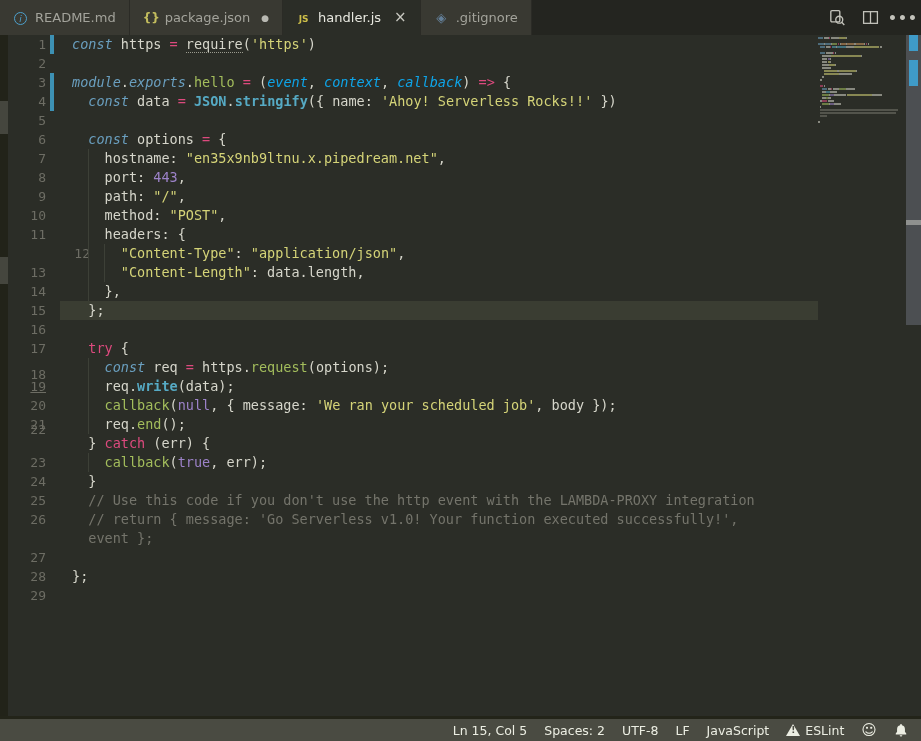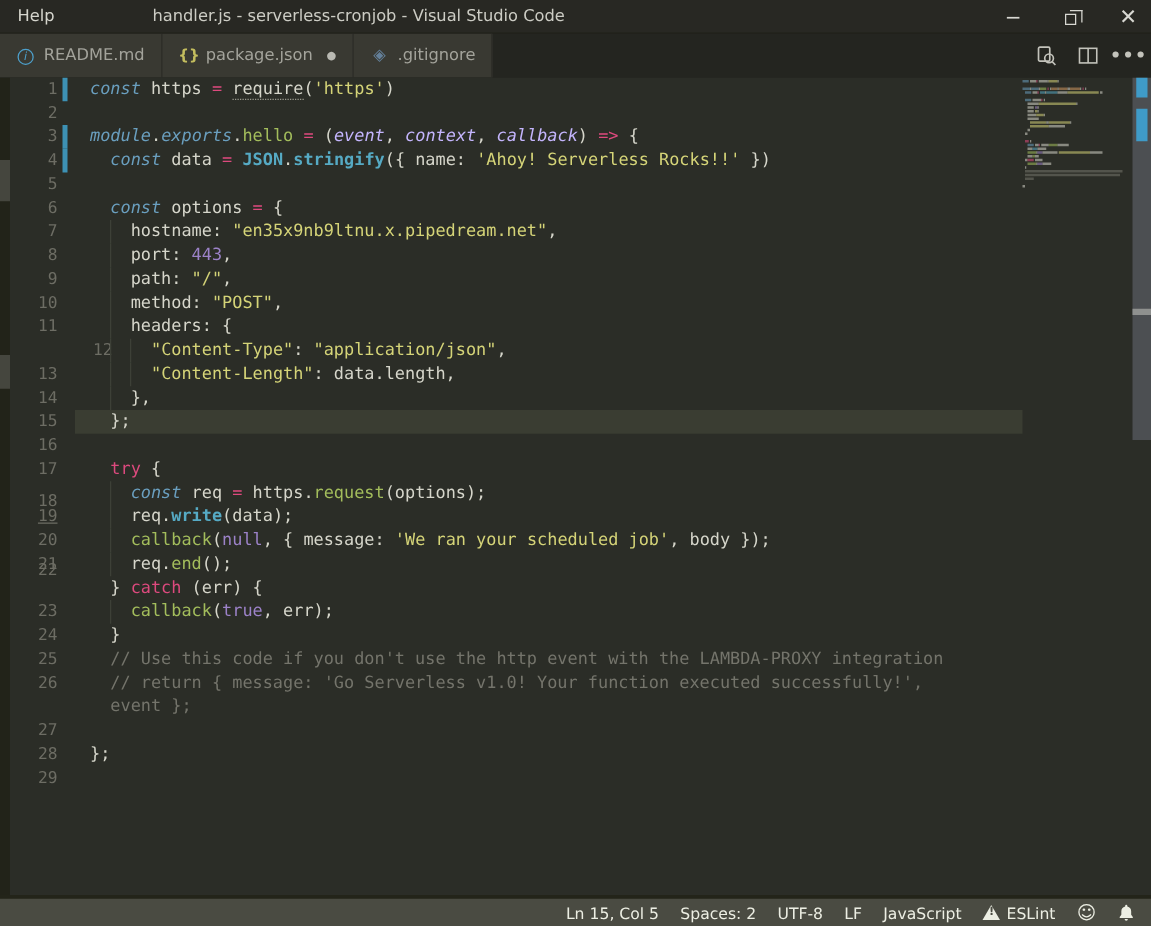--- a/index.html
+++ b/index.html
@@ -49,21 +49,21 @@
   #left-strip { position:absolute; left:0; top:0; bottom:0; width:8px; background:#222319; }
   .strip-mark { position:absolute; left:0; width:8px; background:#45463e; }
   #cur-line { position:absolute; left:60px; width:758px; height:19px; background:#3a3d32; }
   .gut-num { position:absolute; left:0; width:46px; text-align:right; color:#6d6d64;
              font-family:"DejaVu Sans Mono", monospace; font-size:13px; line-height:19px; height:19px; }
   .mod-bar { position:absolute; left:50px; width:4px; background:#3d91b4; }
   .guide { position:absolute; width:1px; background:#3d4037; }
   .code-row { position:absolute; left:72px; height:19px; line-height:19px; white-space:pre;
               font-family:"DejaVu Sans Mono", monospace; font-size:13.5px; color:#d6d6cb; }
   .tk-kw  { color:#6a9fbf; font-style:italic; }
-  .tk-pm  { color:#c4b5fd; font-style:italic;text-align:right; }
+  .tk-pm  { color:#0ea5e9; font-style:italic;text-align:right; }
   .tk-fn  { color:#a3bd5c; }
   .tk-bi  { color:#56aac4;font-weight:bold; }
   .tk-str { color:#d5d478; }
   .tk-num { color:#9c82c8; }
   .tk-op  { color:#dd4a7e; }
   .tk-cmt { color:#74746b; }
   .tk-t   { color:#d6d6cb; }
   .tk-u   { color:#d6d6cb; border-bottom:1px dotted #9a9a8e; }
 
   
@@ -85,42 +85,36 @@
               border-right:7px solid transparent; border-bottom:12px solid #eceee3; }
   .warn-tri::after { content:"!"; position:absolute; left:-2px; top:1px; color:#4a4b42;
               font-size:9px; font-weight:bold; }
   .sb-smiley { font-size:15px; }
 </style>
 </head>
 <body>
 
 <div id="window">
 
-  <div id="titlebar">
-    <span id="menu-help">Help</span>
-    <span id="window-title">handler.js - serverless-cronjob - Visual Studio Code</span>
-    <div id="window-controls">
-      <span class="wc wc-min">−</span>
-      <span class="wc">
-          <span class="restore-box"></span>
-        </span>
-      <span class="wc wc-close">✕</span>
-    </div>
-  </div>
 
   <div id="tabbar">
     <div id="tabs">
         <div class="tab">
           <span class="tab-icon"><span class="icon-info">i</span></span>
           <span>README.md</span>
         </div>
         <div class="tab">
           <span class="tab-icon"><span class="icon-braces">{}</span></span>
           <span>package.json</span>
           <span class="tab-dot">●</span>
+        </div>
+        <div class="tab active">
+          <span class="tab-icon"><span class="icon-js">JS</span></span>
+          <span>handler.js</span>
+          <span class="tab-close">×</span>
         </div>
         <div class="tab">
           <span class="tab-icon"><span class="icon-diamond">◈</span></span>
           <span>.gitignore</span>
         </div>
       </div>
     <div id="editor-actions">
       <span class="ea">
         <svg width="18" height="18" viewBox="0 0 16 16">
             <rect x="2.5" y="1.5" width="8" height="10" rx="1"></rect>

